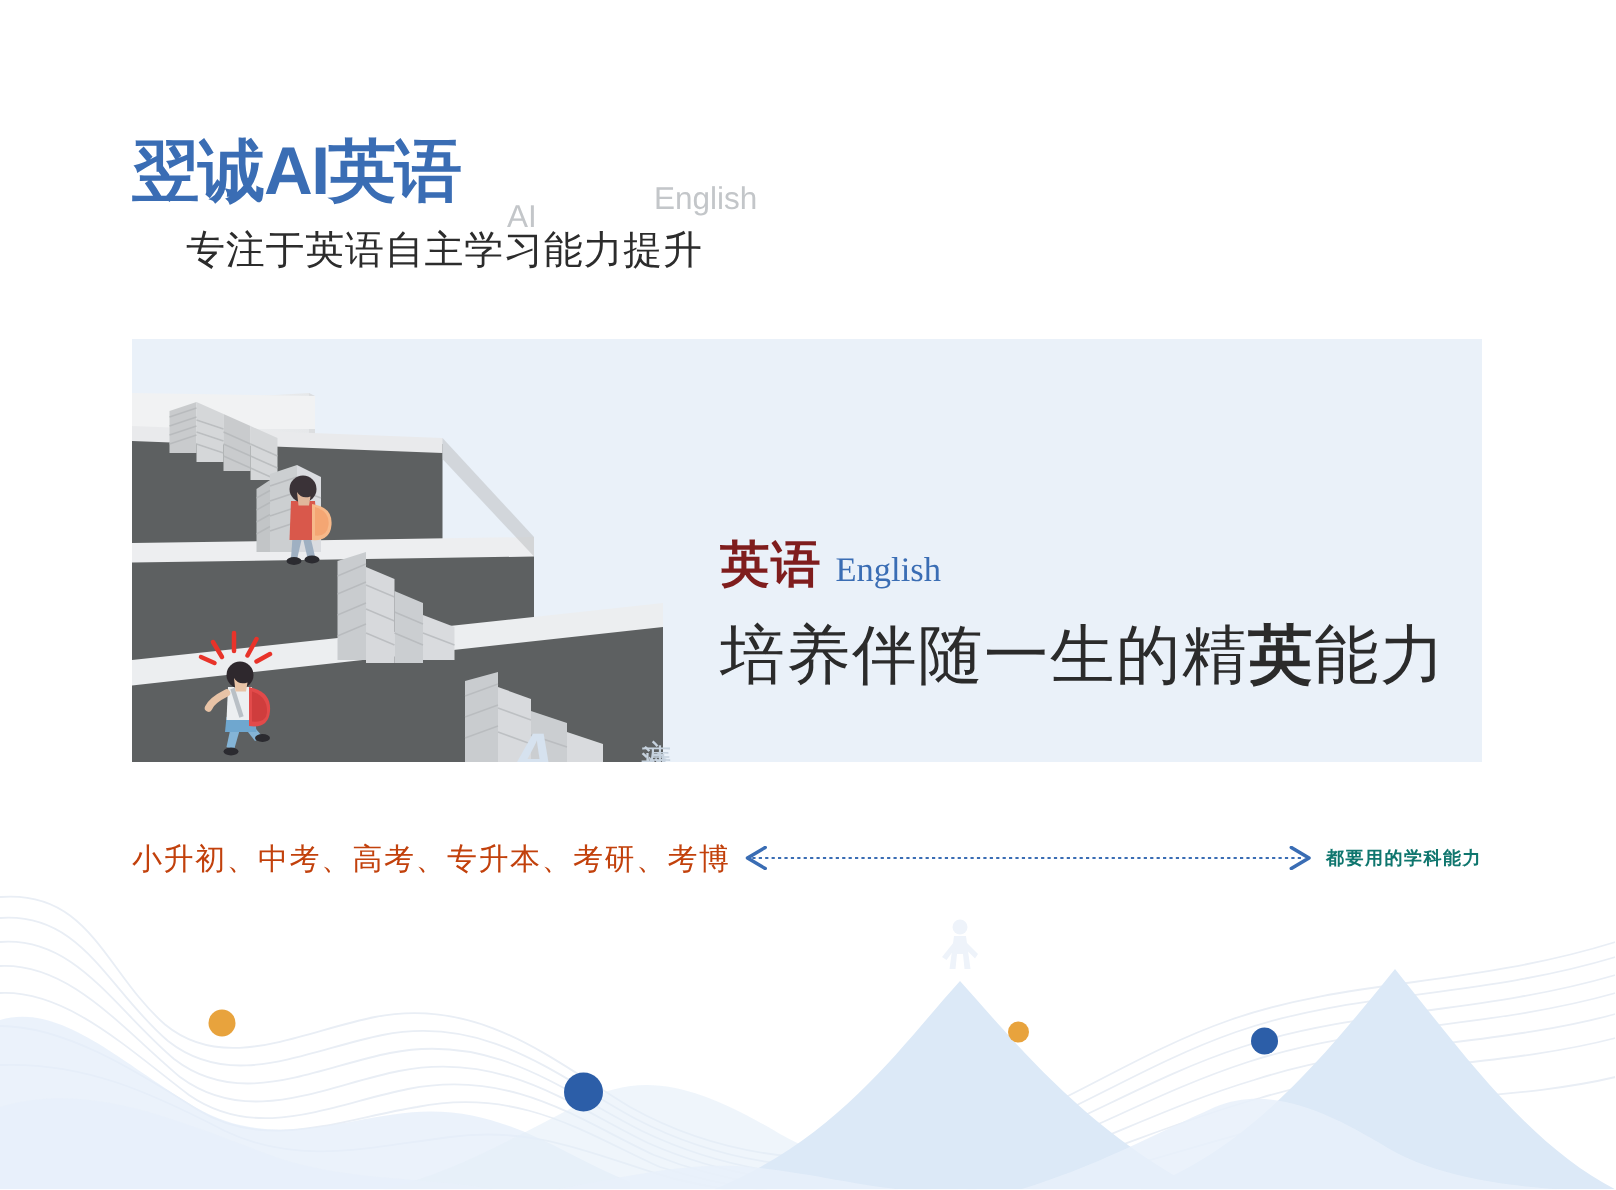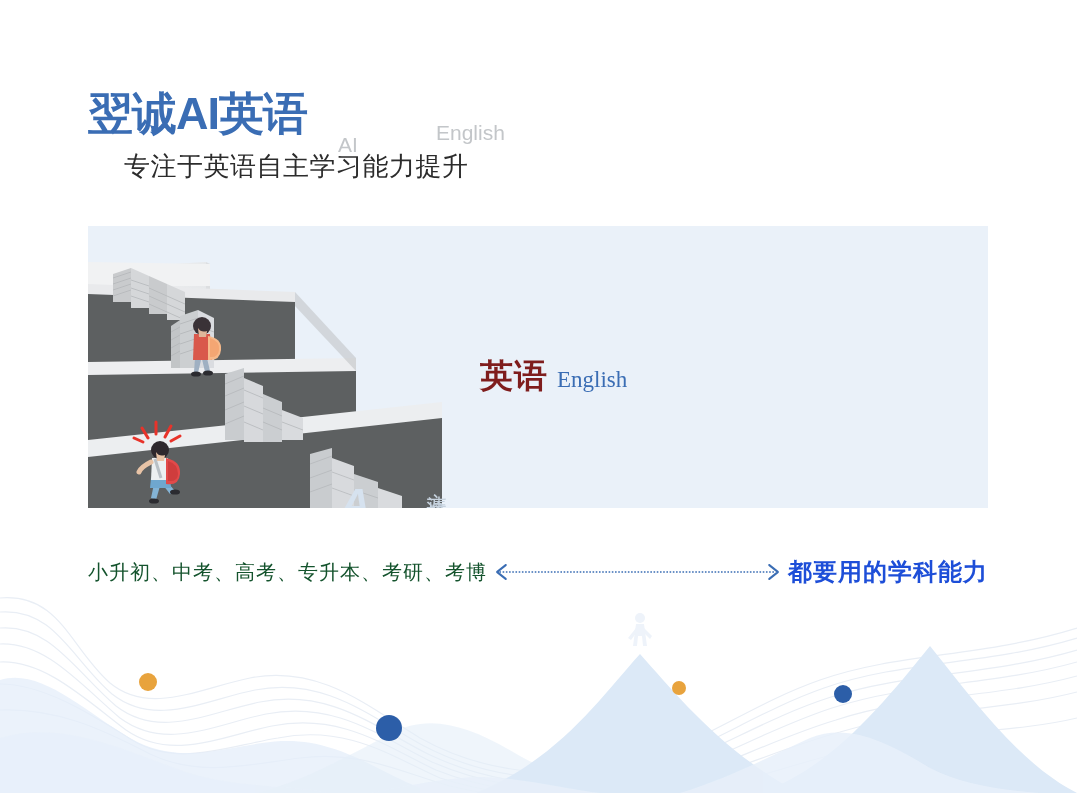--- a/index.html
+++ b/index.html
@@ -118,32 +118,32 @@
   #banner-headline b { font-weight: bold; }
 
   
   #footer-line {
     position: absolute;
     left: 88px; top: 557px;
     width: 900px; height: 30px;
     display: flex; align-items: center;
   }
   #footer-left {
-    font-size: 20px; color: #14532d; white-space: nowrap;
+    font-size: 20px; color: #c2410c; white-space: nowrap;
     letter-spacing: 1px;
   }
   #footer-arrow {
     flex: 1;
     height: 16px;
     margin: 0 6px;
     position: relative;
   }
   #footer-arrow svg { display: block; }
   #footer-right {
-    font-size: 24px; color: #1d4ed8; font-weight: bold; white-space: nowrap;
+    font-size: 12px; color: #0f766e; font-weight: bold; white-space: nowrap;
     letter-spacing: 1px;
   }
 
   
   #decor {
     position: absolute;
     left: 0; top: 588px;
     width: 1077px; height: 205px;
     overflow: hidden;
   }
@@ -321,20 +321,21 @@
   </div>
 
   <div class="ghost-letter" id="ghost-a">A</div>
 
   <div class="v-label" id="v-method">方法培养</div>
 
   <div id="banner-copy">
     <div id="banner-kicker">
       <span id="banner-kicker-cn">英语</span><span id="banner-kicker-en">English</span>
     </div>
+    <div id="banner-headline"><span>培养伴随一生的精</span><b>英</b><span>能力</span></div>
   </div>
 </div>
 
 <div id="footer-line">
   <div id="footer-left">小升初、中考、高考、专升本、考研、考博</div>
   <div id="footer-arrow">
     <svg width="100%" height="16" preserveAspectRatio="none" viewBox="0 0 360 16" xmlns="http://www.w3.org/2000/svg">
       <line x1="8" y1="8" x2="352" y2="8" stroke="#3a6db4" stroke-width="1.4" stroke-dasharray="2 2"></line>
       <polyline points="16,1 5,8 16,15" fill="none" stroke="#3a6db4" stroke-width="2.2" stroke-linecap="round" stroke-linejoin="round"></polyline>
       <polyline points="344,1 355,8 344,15" fill="none" stroke="#3a6db4" stroke-width="2.2" stroke-linecap="round" stroke-linejoin="round"></polyline>

